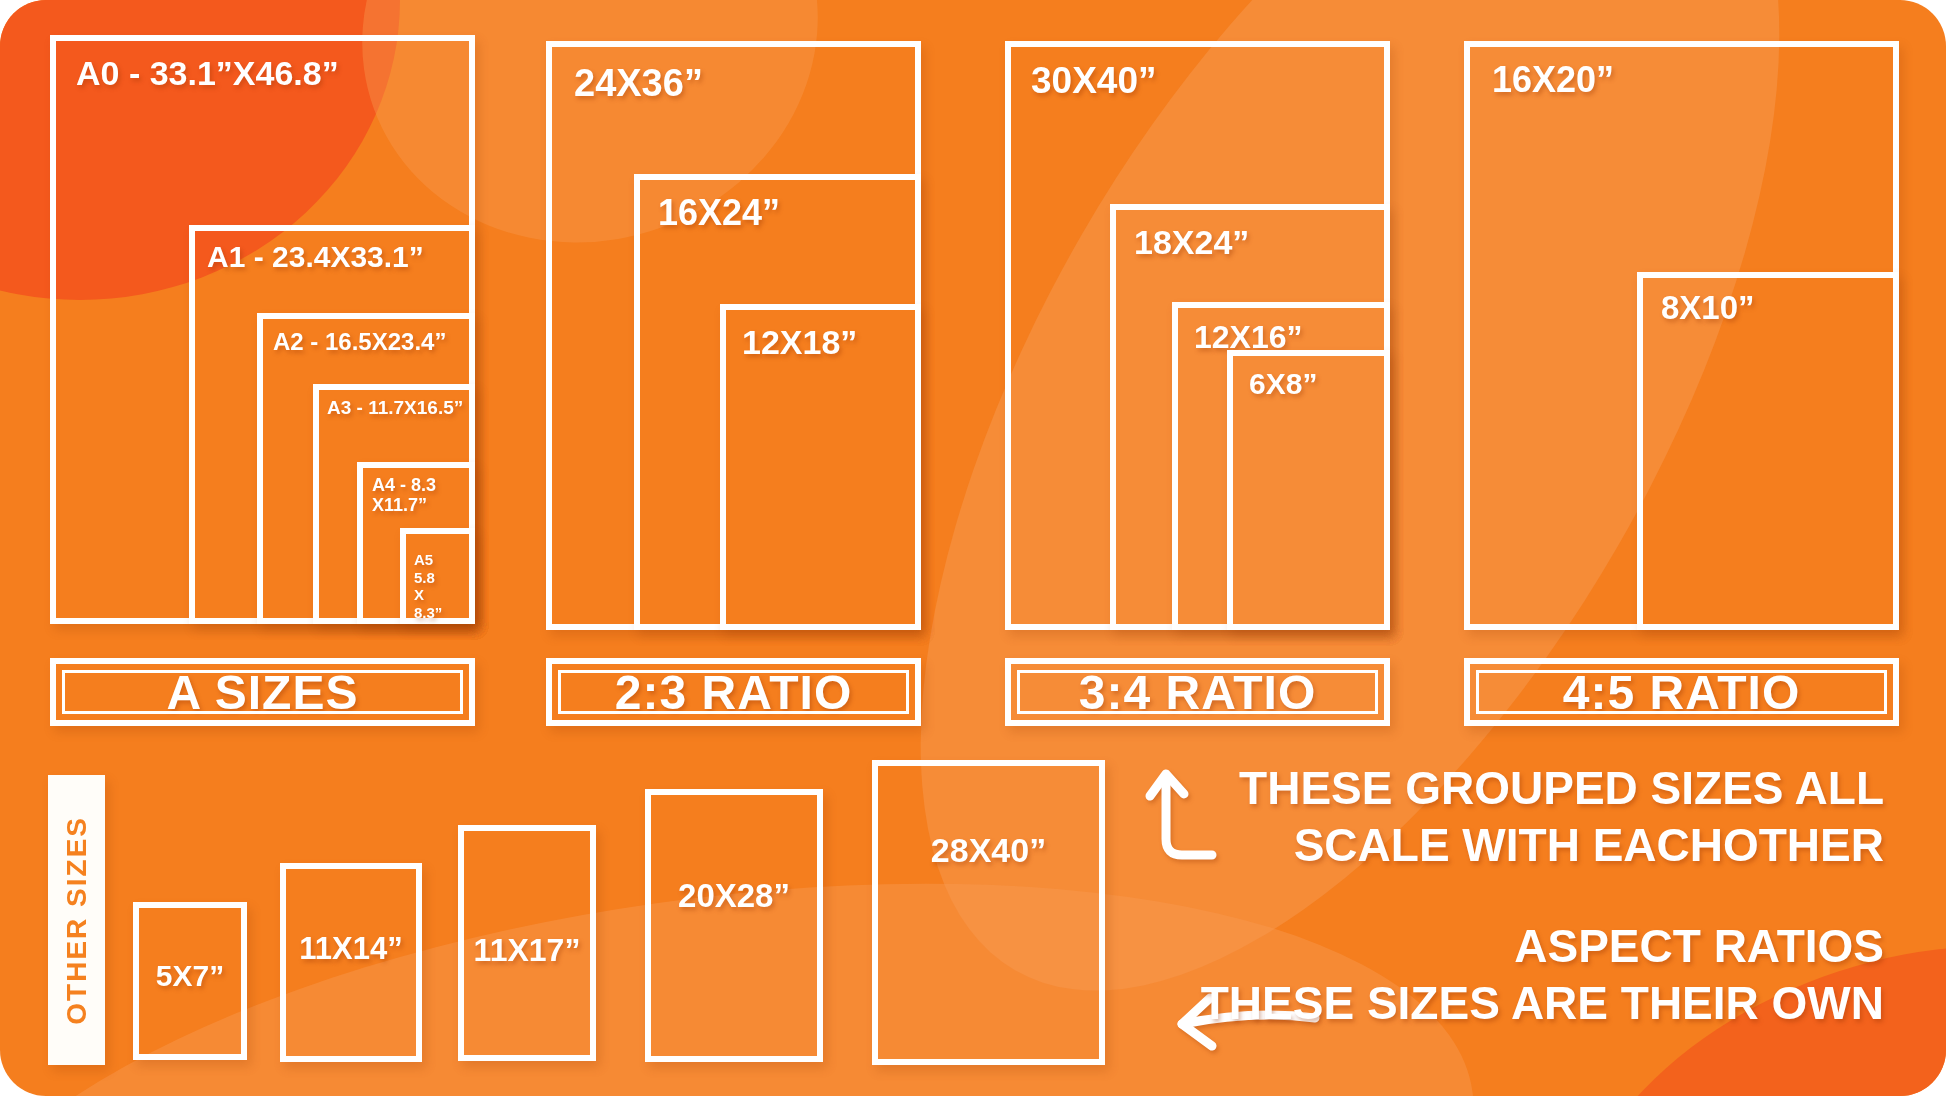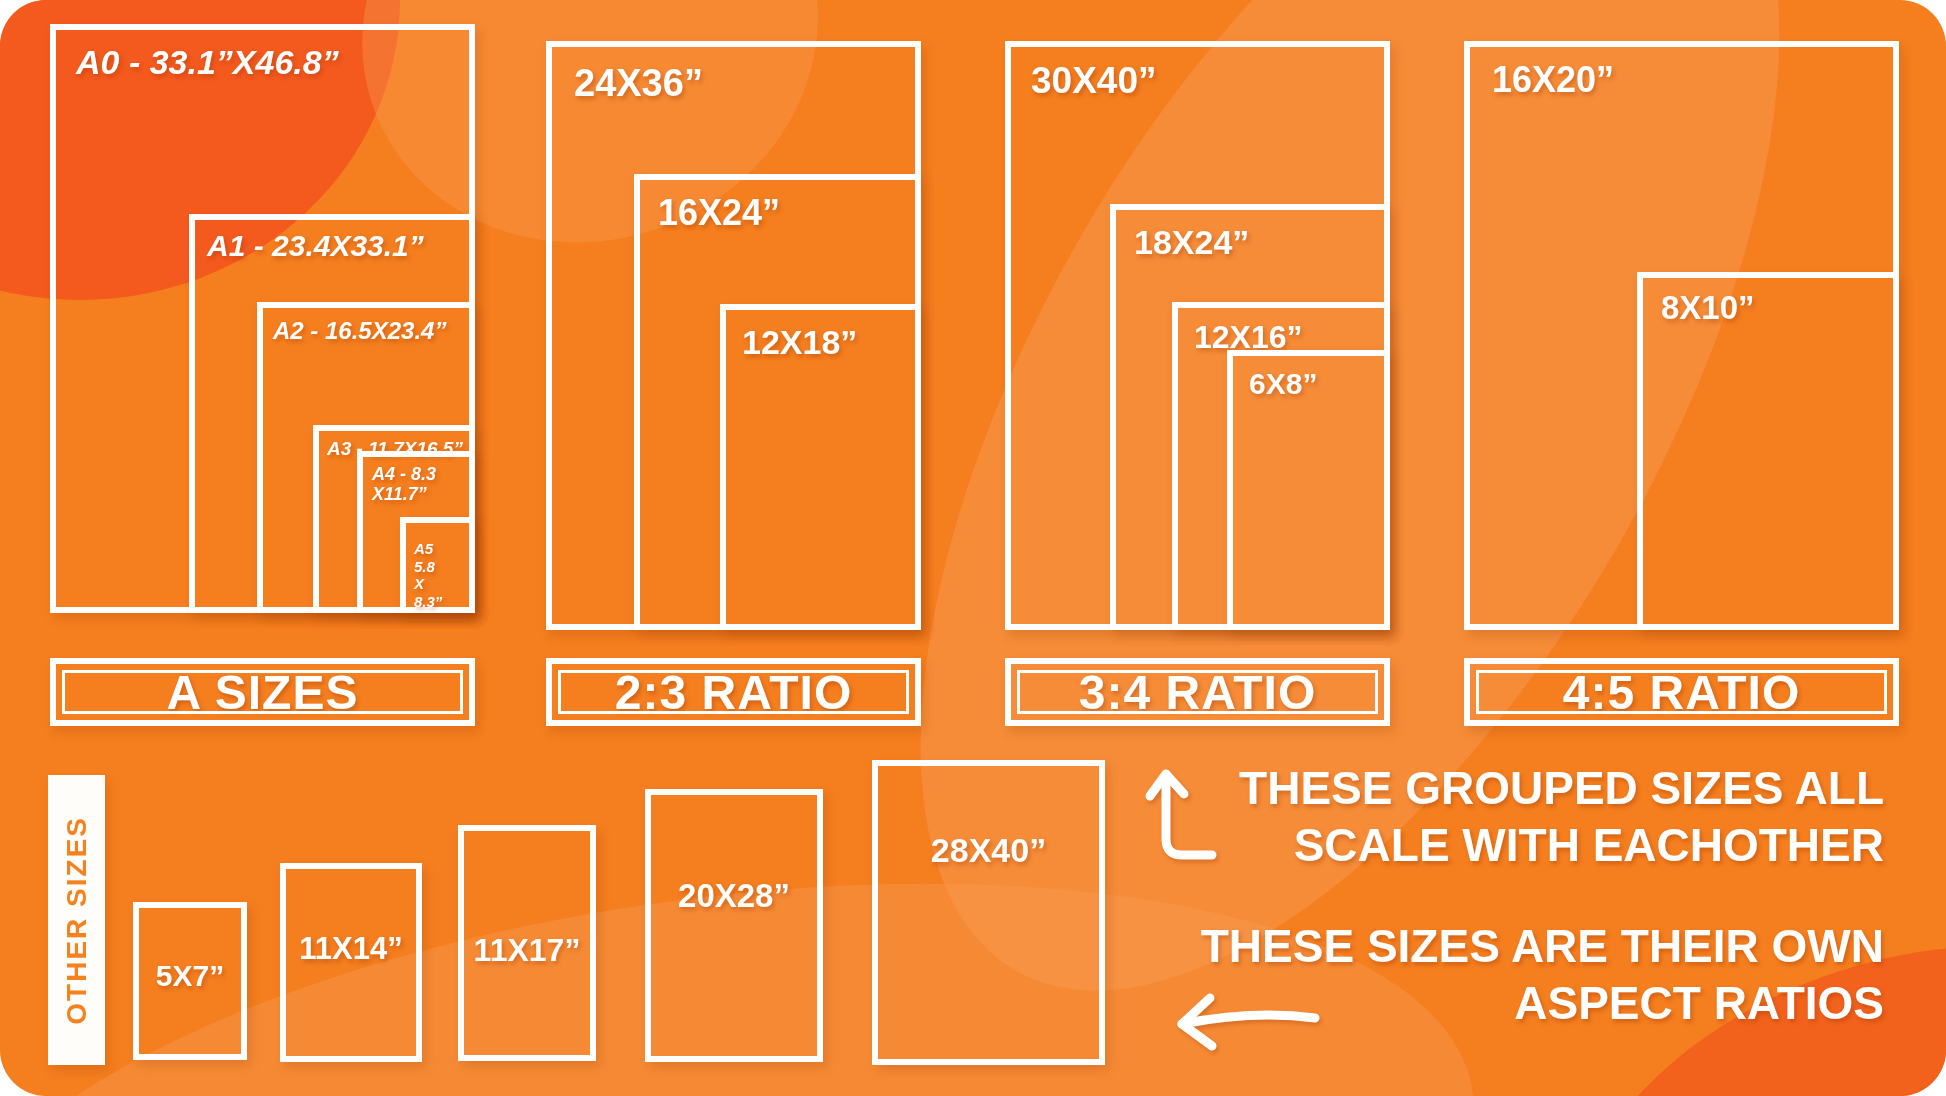--- a/index.html
+++ b/index.html
@@ -38,29 +38,29 @@
 
 <div class="canvas">
   <div class="wave w-red-tl"></div>
   <div class="wave w-light-3"></div>
   <div class="wave w-light-1"></div>
   <div class="wave w-light-2"></div>
   <div class="wave w-red-br"></div>
 
   <div class="content">
 
-    <div class="sbox" style="left:50px;top:24px;width:425px;height:589px;font-style:italic;">
+    <div class="sbox" style="left:50px;top:35px;width:425px;height:589px;">
       <span class="lbl" style="left:20px;top:14px;font-size:34px;">A0 - 33.1”X46.8”</span>
       <div class="sbox nested" style="width:286px;height:399px;">
         <span class="lbl" style="left:12px;top:10px;font-size:30px;">A1 - 23.4X33.1”</span>
       </div>
       <div class="sbox nested" style="width:218px;height:311px;">
         <span class="lbl" style="left:10px;top:10px;font-size:24px;">A2 - 16.5X23.4”</span>
       </div>
-      <div class="sbox nested" style="width:162px;height:188px;margin-top:8px;">
+      <div class="sbox nested" style="width:162px;height:240px;margin-top:8px;">
         <span class="lbl" style="left:8px;top:8px;font-size:19px;">A3 - 11.7X16.5”</span>
       </div>
       <div class="sbox nested" style="width:118px;height:162px;">
         <span class="lbl" style="left:9px;top:7px;font-size:18px;line-height:1.12;">A4 - 8.3
 X11.7”</span>
       </div>
       <div class="sbox nested" style="width:75px;height:96px;">
         <span class="lbl" style="left:8px;top:5px;font-size:15px;line-height:1.18;margin-top:12px;">A5
 5.8
 X
@@ -140,18 +140,18 @@
       <div>SCALE WITH EACHOTHER</div>
     </div>
 
     <div class="arrow" style="left:1168px;top:982px;">
       <svg width="152" height="80" viewBox="0 0 152 80">
         <path d="M147,36 Q86,28 14,42" fill="none" stroke="#ffffff" stroke-width="9" stroke-linecap="round"></path>
         <path d="M14,42 L42,16 M14,42 L44,64" fill="none" stroke="#ffffff" stroke-width="9" stroke-linecap="round"></path>
       </svg>
     </div>
     <div class="note" style="top:918px;">
+      <div>ASPECT RATIOS</div>
       <div>THESE SIZES ARE THEIR OWN</div>
-      <div>ASPECT RATIOS</div>
     </div>
 
   </div>
 </div>
 
 </body></html>

